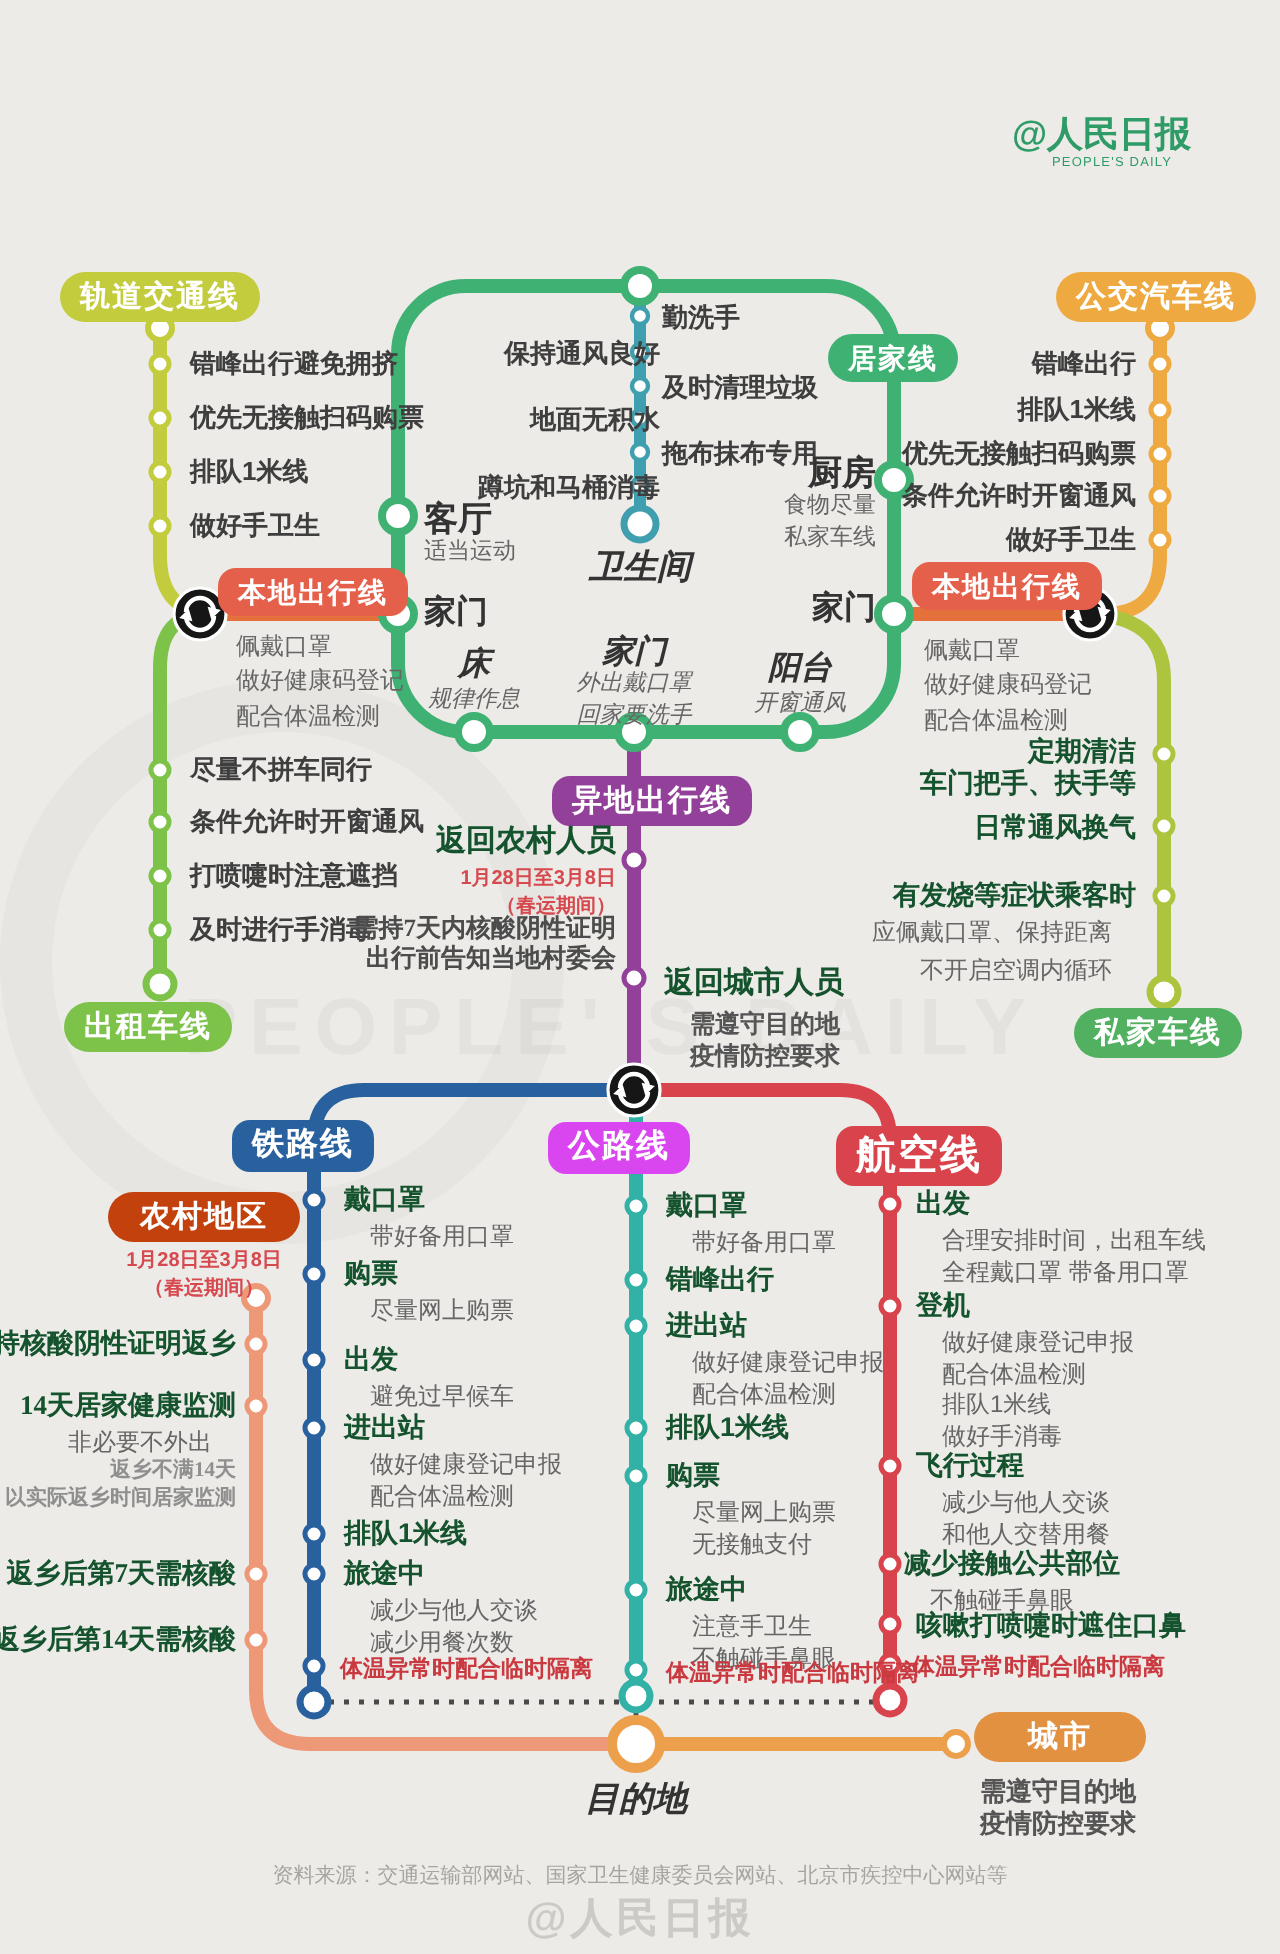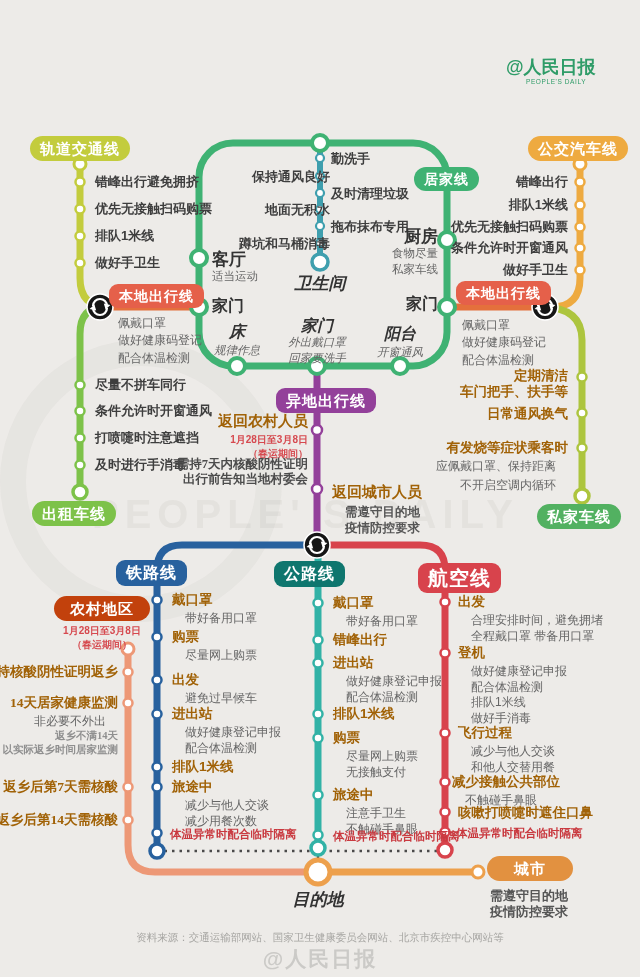--- a/index.html
+++ b/index.html
@@ -20,21 +20,21 @@
   .badge{position:absolute;color:#fff;font-weight:bold;font-size:15px;line-height:1;
          padding:5px 10px;border-radius:9px;white-space:nowrap;letter-spacing:1px;text-align:center;}
   .pill{border-radius:15px;}
   
   .stop{position:absolute;font-size:13px;font-weight:bold;color:#3e3e3e;white-space:nowrap;line-height:1.2;}
   .station{position:absolute;font-size:16px;font-weight:bold;color:#333;white-space:nowrap;}
   .big{font-size:17px;}
   .ssub{position:absolute;font-size:11.5px;color:#666;white-space:nowrap;line-height:1.35;}
   .notes{position:absolute;font-size:12px;color:#666;line-height:1.45;white-space:nowrap;}
   .citem{position:absolute;white-space:nowrap;}
-  .ct{font-size:13.5px;font-weight:bold;color:#a16207;line-height:1.2;}
+  .ct{font-size:13.5px;font-weight:bold;color:#14532d;line-height:1.2;}
   .cs{font-size:12px;color:#666;margin:3px 0 0 13px;line-height:1.3;}
   .r{text-align:right;font-family:Liberation Serif, serif;}
   .r .cs{margin:3px 12px 0 0;}
   .warn{position:absolute;font-size:11.5px;font-weight:bold;color:#c9393f;white-space:nowrap;}
   .dtext{position:absolute;color:#d6494f;font-size:10px;font-weight:bold;line-height:1.4;white-space:nowrap;}
   .smallgray{font-size:10.5px;color:#8f8f8f;font-weight:bold;line-height:1.35;}
   .cx{transform:translateX(-50%);text-align:center;font-style:italic;}
   .bold-note{font-weight:bold;color:#555;font-size:12.5px;}
   
   .xfer{position:absolute;width:30px;height:30px;}
@@ -225,21 +225,21 @@
 
   <div class="badge pill" style="left:30px;top:136px;background:#c3cc3d">轨道交通线</div>
   <div class="badge pill" style="left:528px;top:136px;background:#eeaa40">公交汽车线</div>
   <div class="badge pill" style="left:414px;top:167px;background:#3fb273;font-size:14px">居家线</div>
   <div class="badge" style="left:109px;top:284px;background:#e5604a;font-size:14px">本地出行线</div>
   <div class="badge" style="left:456px;top:281px;background:#e5604a;font-size:14px">本地出行线</div>
   <div class="badge pill" style="left:32px;top:501px;background:#7dc249">出租车线</div>
   <div class="badge pill" style="left:537px;top:504px;background:#52b161">私家车线</div>
   <div class="badge" style="left:276px;top:388px;background:#93409a">异地出行线</div>
   <div class="badge" style="left:116px;top:560px;background:#28619e;font-size:16px">铁路线</div>
-  <div class="badge" style="left:274px;top:561px;background:#0f766e;font-size:16px">公路线</div>
+  <div class="badge" style="left:274px;top:561px;background:#d946ef;font-size:16px">公路线</div>
   <div class="badge" style="left:418px;top:563px;background:#d8434c;font-size:20px">航空线</div>
   <div class="badge pill" style="left:54px;top:596px;background:#c2410c;padding:5px 16px">农村地区</div>
   <div class="badge pill" style="left:487px;top:856px;background:#e29140;padding:5px 27px">城市</div>
 
   <div class="stop" style="left:95px;top:174px">错峰出行避免拥挤</div>
   <div class="stop" style="left:95px;top:201px">优先无接触扫码购票</div>
   <div class="stop" style="left:95px;top:228px">排队1米线</div>
   <div class="stop" style="left:95px;top:255px">做好手卫生</div>
 
   <div class="stop" style="right:72px;top:174px">错峰出行</div>
@@ -370,21 +370,21 @@
   </div>
   <div class="citem" style="left:333px;top:787px">
     <div class="ct">旅途中</div>
     <div class="cs">注意手卫生</div>
     <div class="cs" style="margin-top:0">不触碰手鼻眼</div>
   </div>
   <div class="warn" style="left:333px;top:829px">体温异常时配合临时隔离</div>
 
   <div class="citem" style="left:458px;top:594px">
     <div class="ct">出发</div>
-    <div class="cs">合理安排时间，避免拥堵</div>
+    <div class="cs">合理安排时间，出租车线</div>
     <div class="cs" style="margin-top:0">全程戴口罩 带备用口罩</div>
   </div>
   <div class="citem" style="left:458px;top:645px">
     <div class="ct">登机</div>
     <div class="cs">做好健康登记申报</div>
     <div class="cs" style="margin-top:0">配合体温检测</div>
     <div class="cs" style="margin-top:0">排队1米线</div>
     <div class="cs" style="margin-top:0">做好手消毒</div>
   </div>
   <div class="citem" style="left:458px;top:725px">

